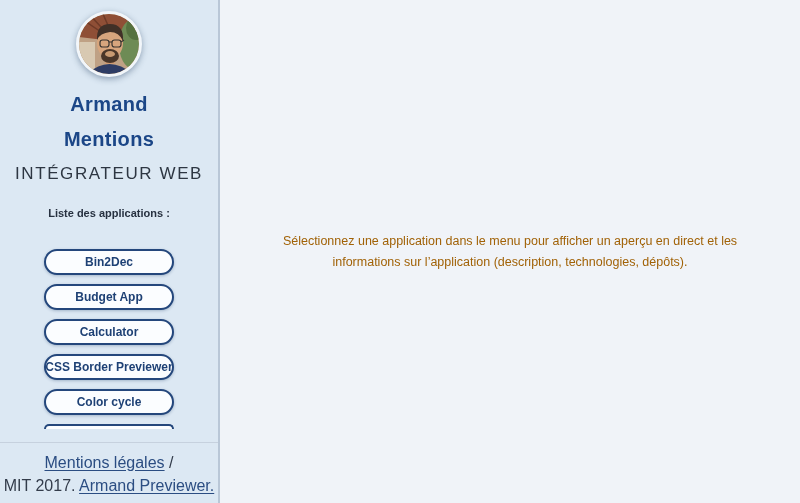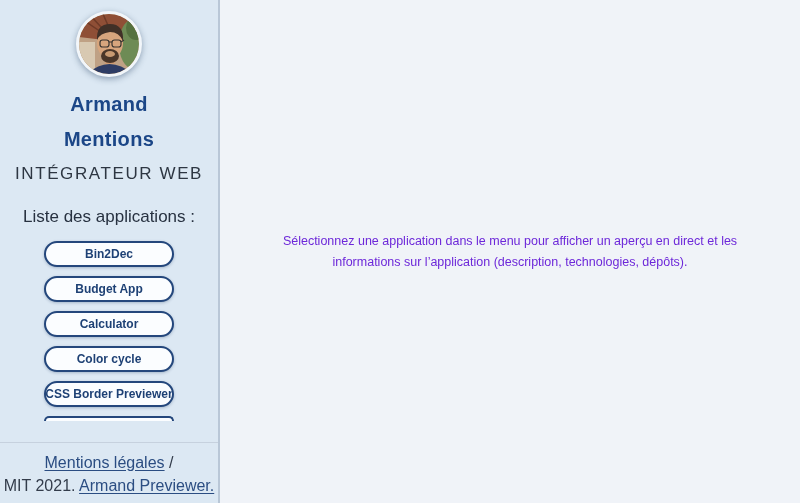--- a/index.html
+++ b/index.html
@@ -41,22 +41,22 @@
     font-size: 20px; line-height: 35px; font-weight: bold;
     color: #1b4687; text-align: center; letter-spacing: .3px;
   }
   .name span { display: block; }
   .subtitle {
     margin: 7px 0 0;
     font-size: 17px; letter-spacing: 1.6px;
     color: #2d3642; white-space: nowrap;
   }
   .apps-label {
-    margin: 23px 0 0;
-    font-size: 17px; font-weight: normal;
+    margin: 23px 0 16px;
+    font-size: 11px; font-weight: bold;
     color: #273140; white-space: nowrap;
   }
   .apps {
     margin-top: 14px;
     display: flex; flex-direction: column; align-items: center;
   }
   .app-btn {
     width: 130px; height: 26px; margin-bottom: 9px;
     border: 2px solid #24477c; border-radius: 13px;
     background: #fbfdff; color: #1e4175;
@@ -84,21 +84,21 @@
     text-underline-offset: 2px; cursor: pointer;
   }
   
   .main {
     flex: 1;
     background: #f0f3f8;
     display: flex; align-items: center; justify-content: center;
   }
   .empty-message {
     margin: 0; text-align: center;
-    font-size: 12.5px; line-height: 21px; color: #6d28d9;
+    font-size: 12.5px; line-height: 21px; color: #a16207;
   }
   .empty-message span { display: block; white-space: nowrap; }
 </style>
 </head>
 <body>
 
 <div class="page">
 
   <aside class="sidebar">
     <div class="sidebar-scroll">
@@ -138,34 +138,34 @@
       </h1>
 
       <p class="subtitle">INTÉGRATEUR WEB</p>
 
       <p class="apps-label">Liste des applications :</p>
 
       <nav class="apps">
         <button class="app-btn" style="">Bin2Dec</button>
           <button class="app-btn" style="">Budget App</button>
           <button class="app-btn" style="">Calculator</button>
+          <button class="app-btn" style="">CSS Border Previewer</button>
           <button class="app-btn" style="">Color cycle</button>
-          <button class="app-btn" style="">CSS Border Previewer</button>
         <div class="app-btn partial"></div>
       </nav>
 
     </div>
 
     <footer class="sidebar-footer">
       <p class="footer-line">
         <a>Mentions légales</a>
         <span>/</span>
       </p>
       <p class="footer-line">
-        <span>MIT 2021.</span>
+        <span>MIT 2017.</span>
         <a>Armand Previewer.</a>
       </p>
     </footer>
   </aside>
 
   <main class="main">
     <p class="empty-message">
       <span>Sélectionnez une application dans le menu pour afficher un aperçu en direct et les</span>
       <span>informations sur l’application (description, technologies, dépôts).</span>
     </p>

